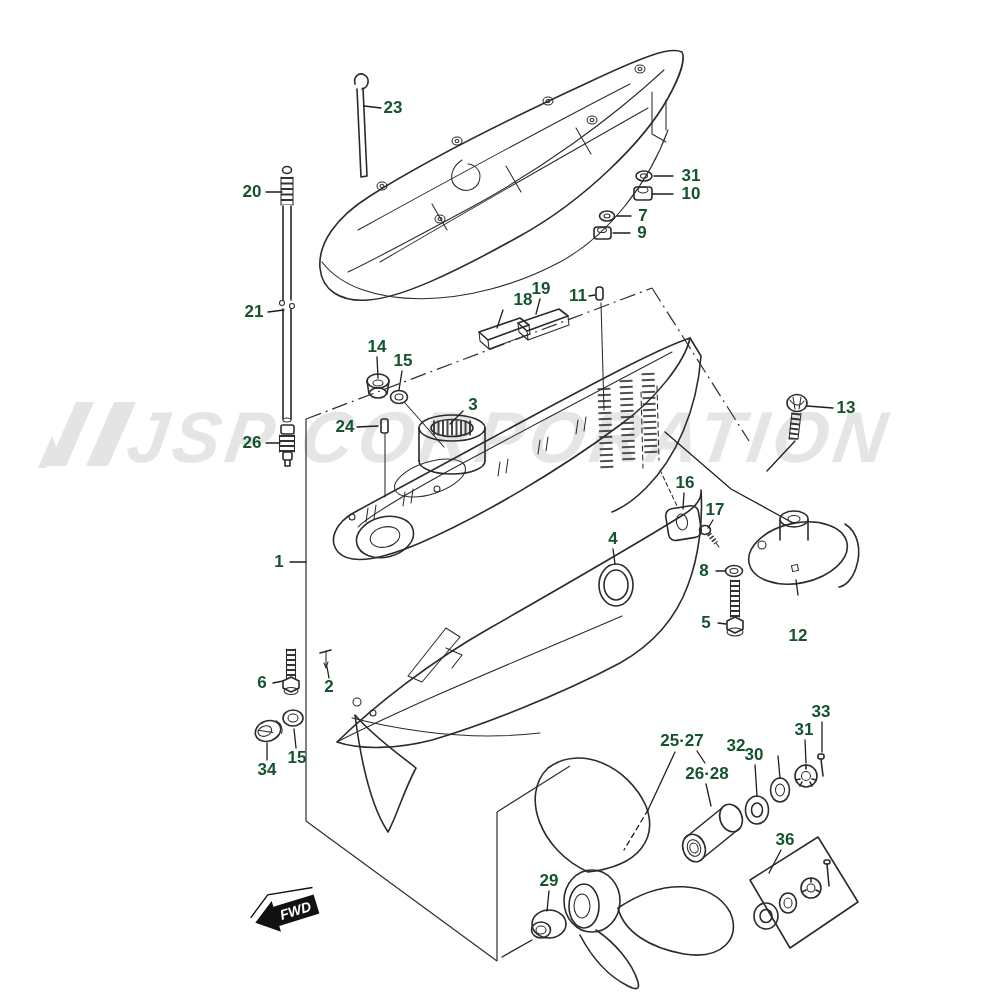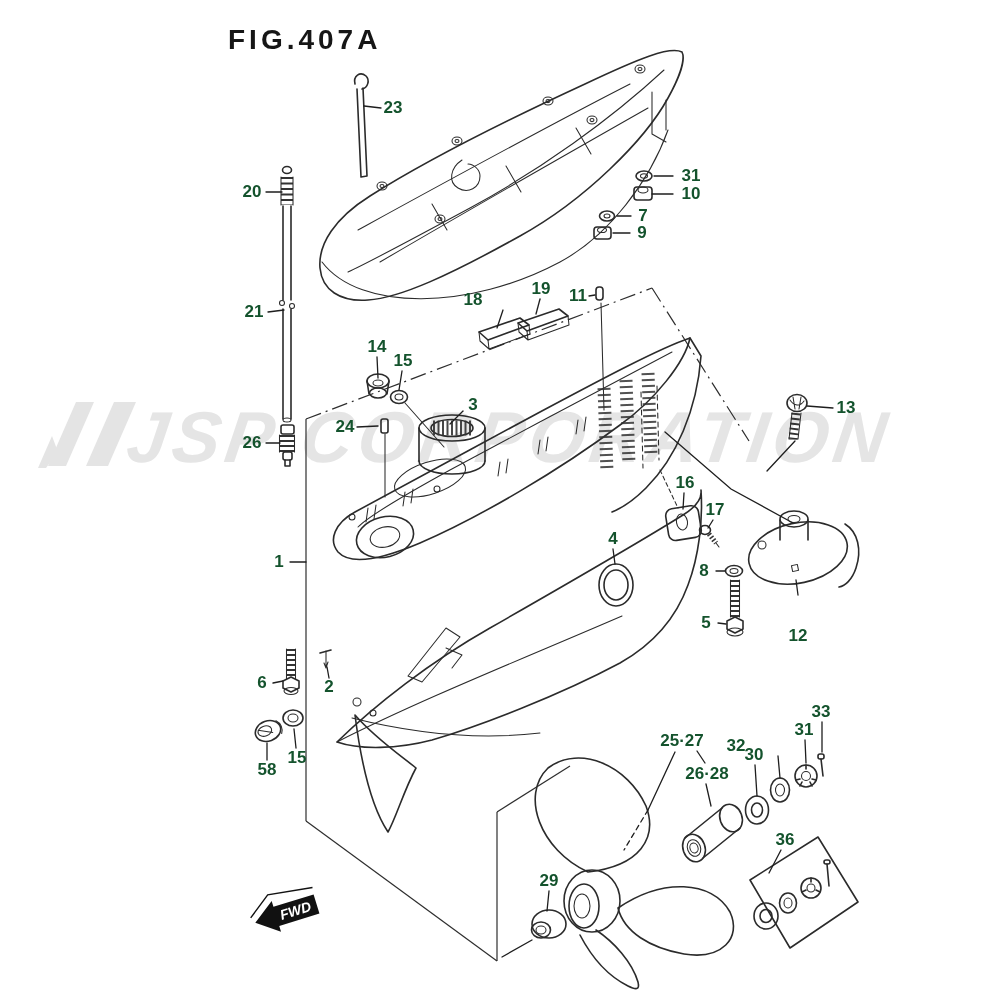--- a/index.html
+++ b/index.html
@@ -326,48 +326,47 @@
       <path class="ldr" d="M706,784 L711,806"></path>
       <path class="ldr" d="M755,765 L757,796"></path>
       <path class="ldr" d="M778,756 L780,778"></path>
       <path class="ldr" d="M805,740 L806,763"></path>
       <path class="ldr" d="M822,722 L822,752"></path>
       <path class="ldr" d="M549,891 L547,911"></path>
       <path class="ldr" d="M781,850 L769,873"></path>
     </g>
   </svg>
 
-  <div class="fig-title">FIG.407A</div>
 
   <div class="plbl" style="left:393px;top:108px">23</div>
   <div class="plbl" style="left:252px;top:192px">20</div>
   <div class="plbl" style="left:254px;top:312px">21</div>
   <div class="plbl" style="left:252px;top:443px">26</div>
   <div class="plbl" style="left:691px;top:176px">31</div>
   <div class="plbl" style="left:691px;top:194px">10</div>
   <div class="plbl" style="left:643px;top:216px">7</div>
   <div class="plbl" style="left:642px;top:233px">9</div>
-  <div class="plbl" style="left:473px;top:300px">18</div>
+  <div class="plbl" style="left:523px;top:300px">18</div>
   <div class="plbl" style="left:541px;top:289px">19</div>
   <div class="plbl" style="left:578px;top:296px">11</div>
   <div class="plbl" style="left:377px;top:347px">14</div>
   <div class="plbl" style="left:403px;top:361px">15</div>
   <div class="plbl" style="left:345px;top:427px">24</div>
   <div class="plbl" style="left:473px;top:405px">3</div>
   <div class="plbl" style="left:846px;top:408px">13</div>
   <div class="plbl" style="left:685px;top:483px">16</div>
   <div class="plbl" style="left:715px;top:510px">17</div>
   <div class="plbl" style="left:704px;top:571px">8</div>
   <div class="plbl" style="left:706px;top:623px">5</div>
   <div class="plbl" style="left:798px;top:636px">12</div>
   <div class="plbl" style="left:613px;top:539px">4</div>
   <div class="plbl" style="left:279px;top:562px">1</div>
   <div class="plbl" style="left:262px;top:683px">6</div>
   <div class="plbl" style="left:329px;top:687px">2</div>
-  <div class="plbl" style="left:267px;top:770px">58</div>
+  <div class="plbl" style="left:267px;top:770px">34</div>
   <div class="plbl" style="left:297px;top:758px">15</div>
   <div class="plbl" style="left:682px;top:741px">25·27</div>
   <div class="plbl" style="left:707px;top:774px">26·28</div>
   <div class="plbl" style="left:754px;top:755px">30</div>
   <div class="plbl" style="left:736px;top:746px">32</div>
   <div class="plbl" style="left:804px;top:730px">31</div>
   <div class="plbl" style="left:821px;top:712px">33</div>
   <div class="plbl" style="left:549px;top:881px">29</div>
   <div class="plbl" style="left:785px;top:840px">36</div>
 

